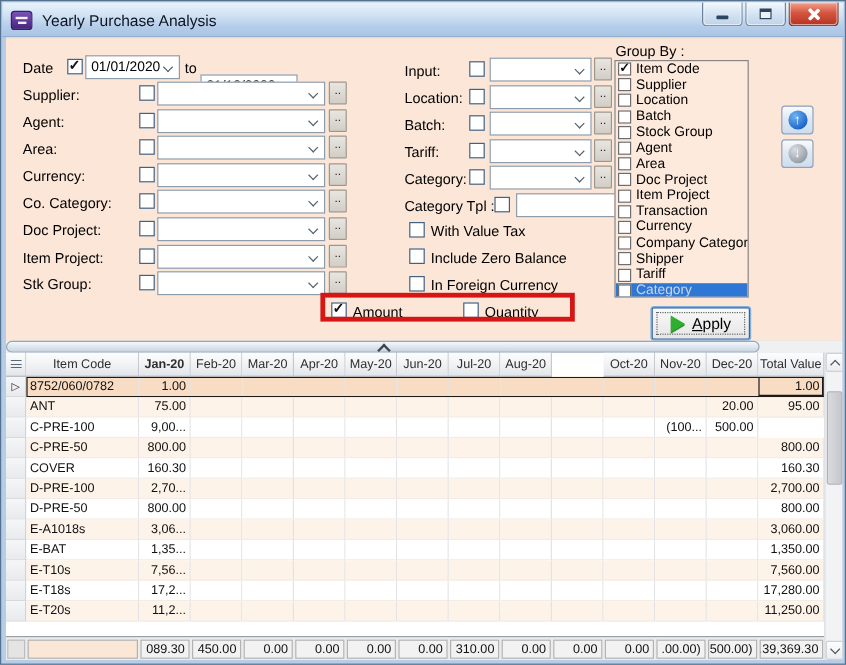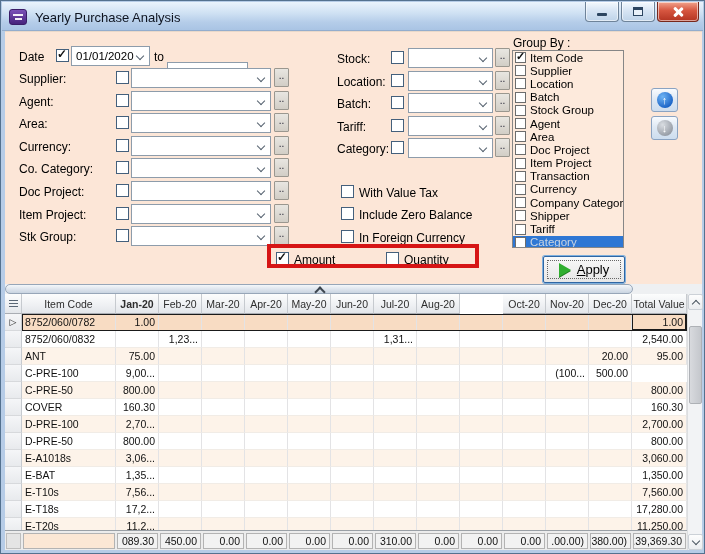--- a/index.html
+++ b/index.html
@@ -253,21 +253,21 @@
           <span class="cb"></span>
           <span class="combo">
             <span class="combo-val"></span>
             <i class="chev"></i>
           </span>
           <span class="dots">..</span>
         </div>
       </div>
     <div class="fields mid-col">
         <div class="frow">
-          <span class="flabel">Stock:</span>
+          <span class="flabel">Input:</span>
           <span class="cb"></span>
           <span class="combo">
             <span class="combo-val"></span>
             <i class="chev"></i>
           </span>
           <span class="dots">..</span>
         </div>
         <div class="frow">
           <span class="flabel">Location:</span>
           <span class="cb"></span>
@@ -296,20 +296,28 @@
           <span class="dots">..</span>
         </div>
         <div class="frow">
           <span class="flabel">Category:</span>
           <span class="cb"></span>
           <span class="combo">
             <span class="combo-val"></span>
             <i class="chev"></i>
           </span>
           <span class="dots">..</span>
+        </div>
+        <div class="frow tpl">
+          <span class="flabel">Category Tpl :</span>
+          <span class="cb"></span>
+          <span class="combo">
+            <span class="combo-val"></span>
+            <i class="chev"></i>
+          </span>
         </div>
       </div>
     <div class="options">
         <div class="orow">
           <span class="cb"></span>
           <span class="flabel">With Value Tax</span>
         </div>
         <div class="orow">
           <span class="cb"></span>
           <span class="flabel">Include Zero Balance</span>
@@ -444,37 +452,20 @@
           <div class="cell" style="width: 43px;"></div>
           <div class="cell" style="width: 43px;"></div>
           <div class="cell" style="width: 43px;"></div>
           <div class="cell" style="width: 43px;"></div>
           <div class="cell" style="width: 43px;"></div>
           <div class="cell" style="width: 43px;"></div>
           <div class="cell" style="width: 43px;"></div>
           <div class="cell" style="width: 43px;"></div>
           <div class="cell total" style="width: 55px;">1.00</div>
         </div>
-        <div class="trow">
-          <div class="selcell" style="width: 17px;"></div>
-          <div class="cell item" style="width: 94px;">8752/060/0832</div>
-          <div class="cell" style="width: 43px;"></div>
-          <div class="cell" style="width: 43px;">1,23...</div>
-          <div class="cell" style="width: 43px;"></div>
-          <div class="cell" style="width: 43px;"></div>
-          <div class="cell" style="width: 43px;"></div>
-          <div class="cell" style="width: 43px;"></div>
-          <div class="cell" style="width: 43px;">1,31...</div>
-          <div class="cell" style="width: 43px;"></div>
-          <div class="cell" style="width: 43px;"></div>
-          <div class="cell" style="width: 43px;"></div>
-          <div class="cell" style="width: 43px;"></div>
-          <div class="cell" style="width: 43px;"></div>
-          <div class="cell total" style="width: 55px;">2,540.00</div>
-        </div>
         <div class="trow tint">
           <div class="selcell" style="width: 17px;"></div>
           <div class="cell item" style="width: 94px;">ANT</div>
           <div class="cell" style="width: 43px;">75.00</div>
           <div class="cell" style="width: 43px;"></div>
           <div class="cell" style="width: 43px;"></div>
           <div class="cell" style="width: 43px;"></div>
           <div class="cell" style="width: 43px;"></div>
           <div class="cell" style="width: 43px;"></div>
           <div class="cell" style="width: 43px;"></div>
@@ -690,21 +681,21 @@
         <div class="fwrap" style="width: 43px;">
           <div class="fbox ">0.00</div>
         </div>
         <div class="fwrap" style="width: 43px;">
           <div class="fbox ">0.00</div>
         </div>
         <div class="fwrap" style="width: 43px;">
           <div class="fbox ">.00.00)</div>
         </div>
         <div class="fwrap" style="width: 43px;">
-          <div class="fbox ">380.00)</div>
+          <div class="fbox ">500.00)</div>
         </div>
         <div class="fwrap" style="width: 55px;">
           <div class="fbox ">.39,369.30</div>
         </div>
       </div>
   </div>
 
   <div class="vscroll">
     <span class="sarrow up">
         <i class="sgl u"></i>

